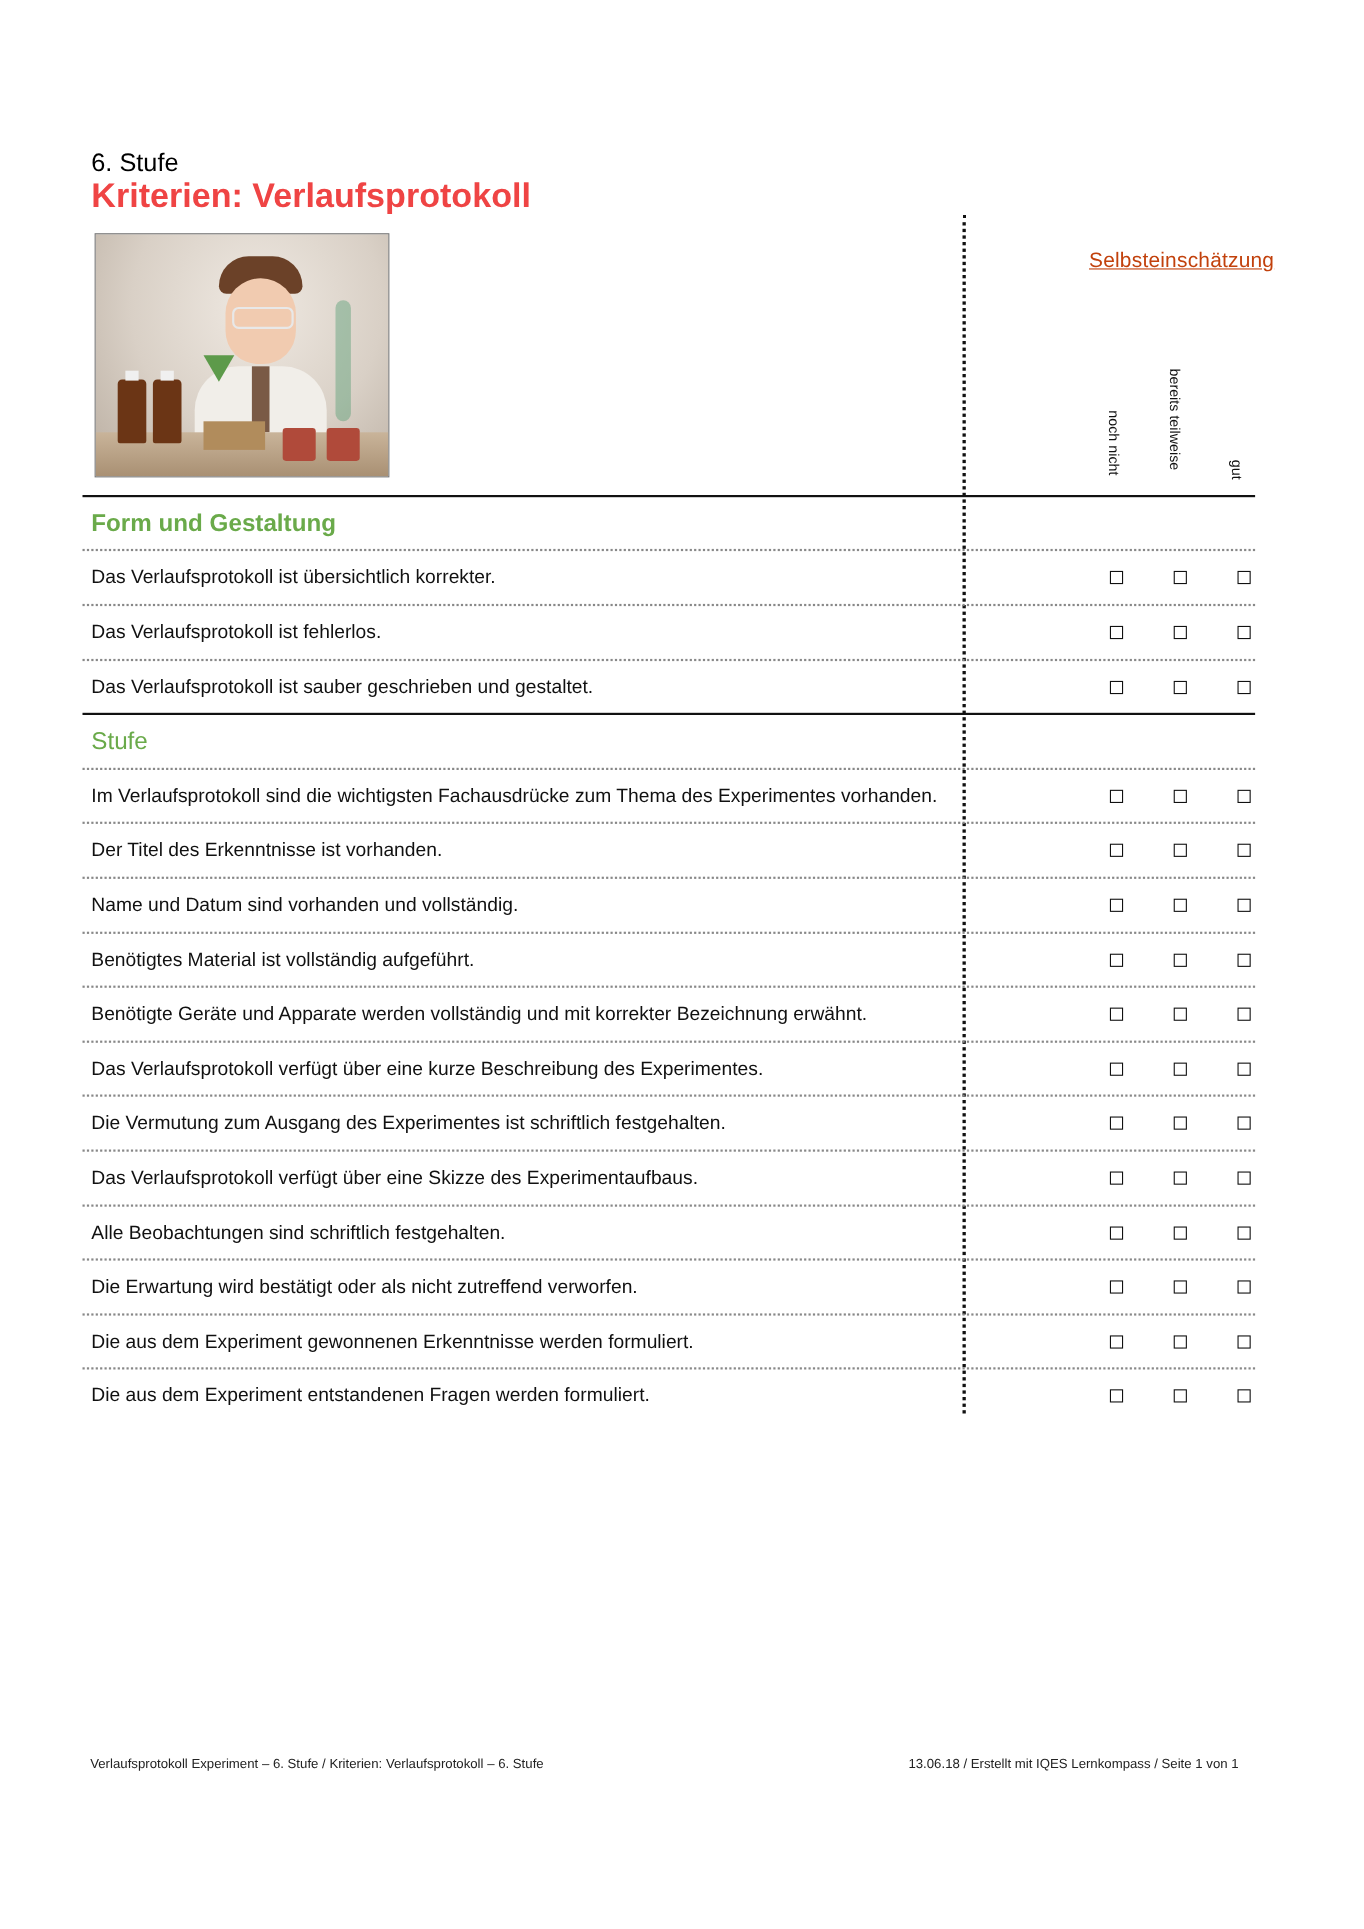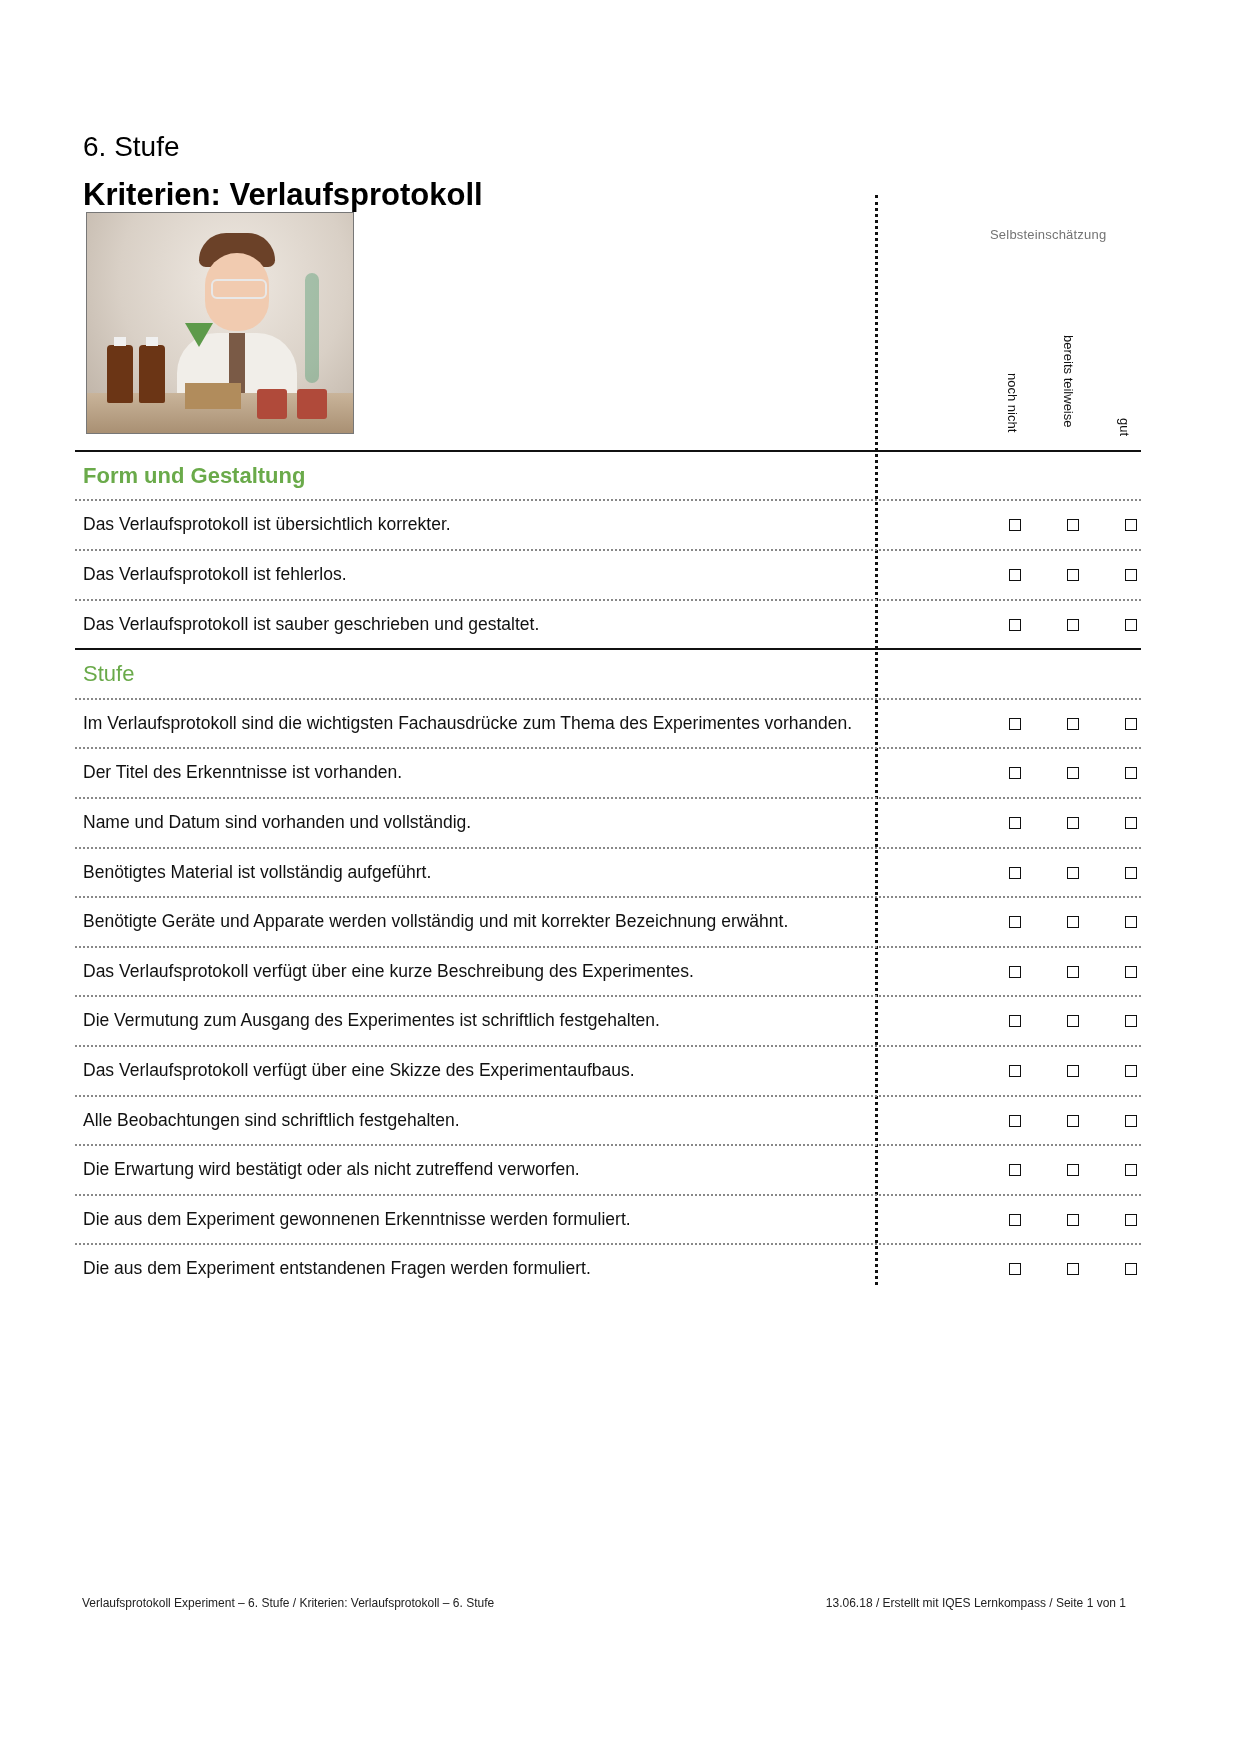--- a/index.html
+++ b/index.html
@@ -1,35 +1,35 @@
 <!DOCTYPE html>
 <html><head>
   <meta charset="utf-8">
   <style>
     html, body { margin: 0; padding: 0; background: #ffffff; }
     body { width: 1240px; height: 1754px; position: relative; font-family: "Liberation Sans", sans-serif; color: #000; overflow: hidden; }
-    .stufe { position: absolute; left: 83px; top: 135px; font-size: 28px; line-height: 24px; }
-    .title { position: absolute; left: 83px; top: 177px; font-size: 31px; line-height: 36px; font-weight: bold; color: #000000; }
+    .stufe { position: absolute; left: 83px; top: 135px; font-size: 23px; line-height: 24px; }
+    .title { position: absolute; left: 83px; top: 160px; font-size: 31px; line-height: 36px; font-weight: bold; color: #ef4444; }
     .photo { position: absolute; left: 86px; top: 212px; width: 268px; height: 222px; border: 1px solid #777; box-sizing: border-box; overflow: hidden;
       background: radial-gradient(ellipse at 55% 30%, #efe9e2 0%, #d9d0c6 55%, #b9ada0 100%); }
     .photo .table-top { position: absolute; left: 0; right: 0; bottom: 0; height: 40px; background: linear-gradient(#c9b49a, #a99073); }
     .photo .shirt { position: absolute; left: 90px; top: 120px; width: 120px; height: 70px; background: #f1eee9; border-radius: 40px 40px 0 0; }
     .photo .face { position: absolute; left: 118px; top: 40px; width: 64px; height: 78px; background: #f1cbb0; border-radius: 32px 32px 30px 30px; }
     .photo .hair { position: absolute; left: 112px; top: 20px; width: 76px; height: 34px; background: #6b4128; border-radius: 40px 40px 10px 10px; }
     .photo .glasses { position: absolute; left: 124px; top: 66px; width: 52px; height: 16px; border: 2px solid #e8e8e8; border-radius: 6px; }
     .photo .tie { position: absolute; left: 142px; top: 120px; width: 16px; height: 60px; background: #7a5a46; }
     .photo .bottle { position: absolute; bottom: 30px; width: 26px; height: 58px; background: #6b3515; border-radius: 4px 4px 2px 2px; }
     .photo .bottle::before { content: ""; position: absolute; left: 7px; top: -8px; width: 12px; height: 9px; background: #f0f0f0; }
     .photo .funnel { position: absolute; left: 98px; top: 110px; width: 0; height: 0; border-left: 14px solid transparent; border-right: 14px solid transparent; border-top: 24px solid #5d9a4a; }
     .photo .stand { position: absolute; left: 98px; bottom: 24px; width: 56px; height: 26px; background: #b18c5c; }
     .photo .smoke { position: absolute; left: 218px; top: 60px; width: 14px; height: 110px; background: rgba(90,160,120,0.45); border-radius: 7px; }
     .photo .jar { position: absolute; bottom: 14px; width: 30px; height: 30px; background: #b04a3a; border-radius: 3px; }
 
     .vdiv { position: absolute; left: 875px; top: 195px; height: 1090px; width: 0; border-left: 3px dotted #111; }
-    .hdr-label { position: absolute; left: 990px; top: 227px; font-size: 13px; color: #737373; letter-spacing: 0.2px; }
+    .hdr-label { position: absolute; left: 990px; top: 227px; font-size: 19px; color: #c2410c; letter-spacing: 0.2px; text-decoration: underline; }
     .rot { position: absolute; font-size: 13px; color: #111; writing-mode: vertical-rl; white-space: nowrap; }
     .rot.c1 { left: 1005px; top: 373px; }
     .rot.c2 { left: 1061px; top: 335px; }
     .rot.c3 { left: 1117px; top: 418px; }
 
     .line-solid { position: absolute; left: 75px; width: 1066px; height: 0; border-top: 2px solid #111; }
     .line-dot { position: absolute; left: 75px; width: 1066px; height: 0; border-top: 2px dotted #888; }
 
     .section { position: absolute; left: 83px; font-size: 22px; color: #6aaa4a; }
     .section.bold { font-weight: bold; }

